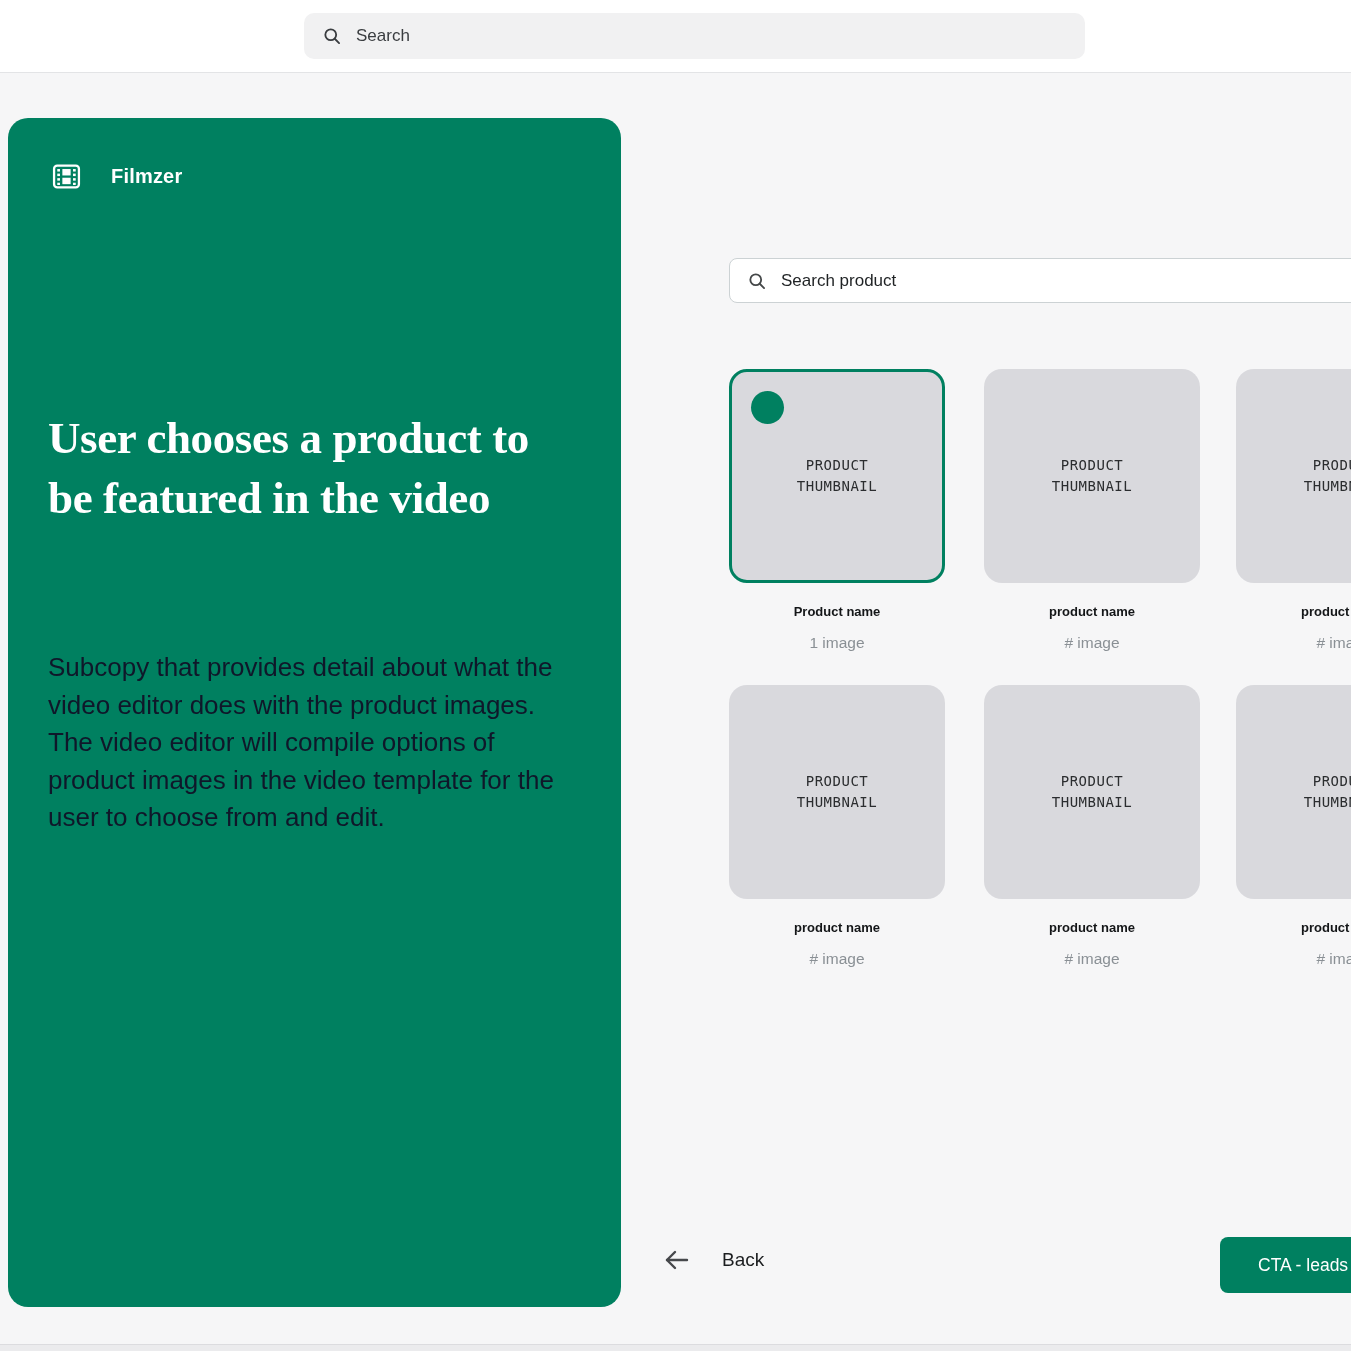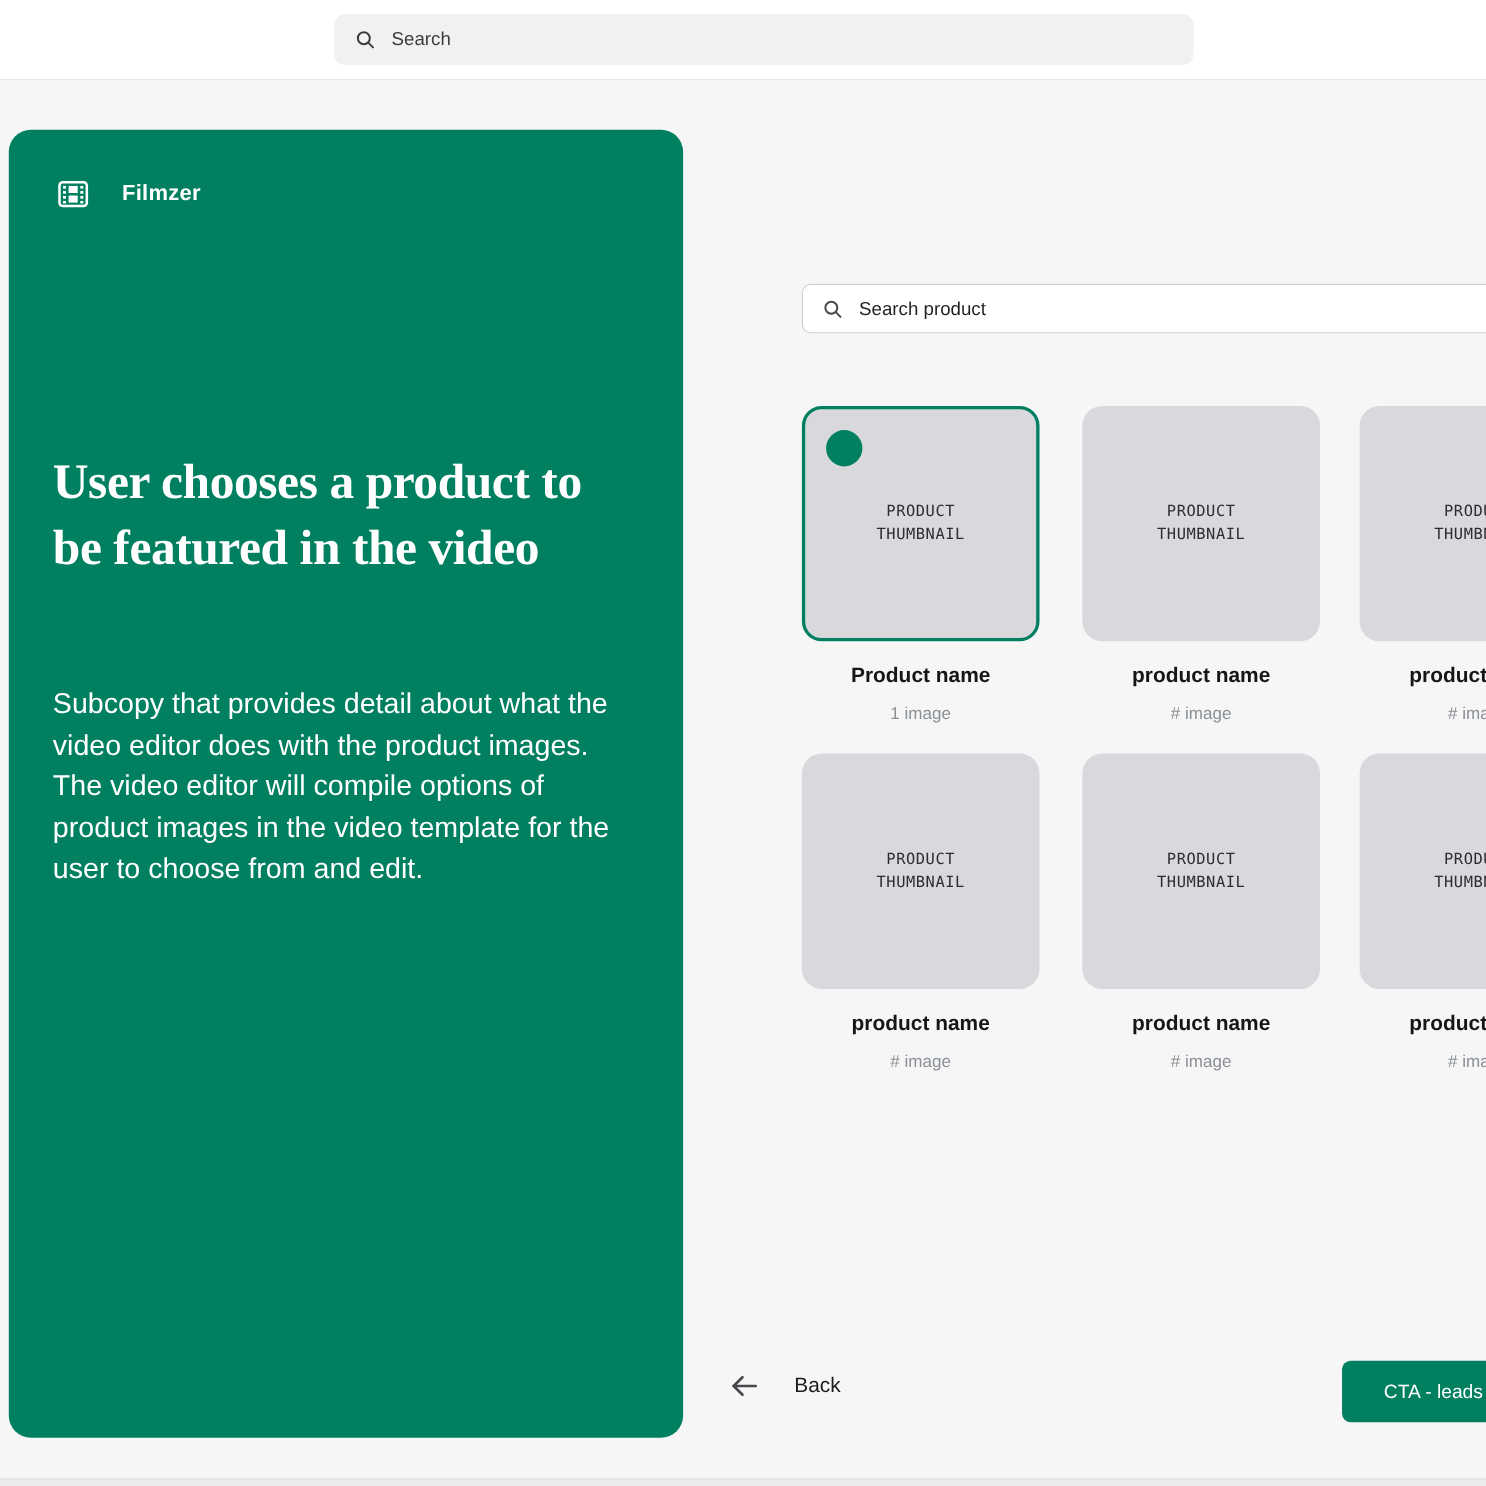--- a/index.html
+++ b/index.html
@@ -50,24 +50,24 @@
     display: flex; align-items: center; gap: 30px;
   }
   .brand-name { font-size: 20px; font-weight: bold; letter-spacing: 0.2px; }
   .panel-heading {
     position: absolute; left: 40px; top: 290px;
     width: 535px;
     font-size: 45px; font-weight: bold;
     line-height: 60px; letter-spacing: -0.4px; font-family: Liberation Serif, serif;
   }
   .panel-subcopy {
-    position: absolute; left: 40px; top: 503px;
+    position: absolute; left: 40px; top: 531px;
     width: 508px;
     font-size: 26px; line-height: 37.5px;
-    color: #ffffff;
+    color: #0f172a;
   }
 
   
   .product-search {
     position: absolute; left: 729px; top: 258px;
     width: 700px; height: 45px;
     background: #ffffff;
     border: 1px solid #ccd2d4;
     border-radius: 8px;
     display: flex; align-items: center;
@@ -101,21 +101,21 @@
     background: #008060;
   }
   .thumb-line {
     font-family: "DejaVu Sans Mono", monospace;
     font-size: 14px; line-height: 21px;
     letter-spacing: 0.5px;
     color: #2b2d2f;
   }
   .pname {
     margin-top: 21px;
-    font-size: 19px; font-weight: bold; color: #141618;
+    font-size: 13px; font-weight: bold; color: #141618;
     white-space: nowrap;
   }
   .pcount {
     margin-top: 15px;
     font-size: 15.5px; color: #8a9095;
     white-space: nowrap;
   }
 
   
   .back-btn {

